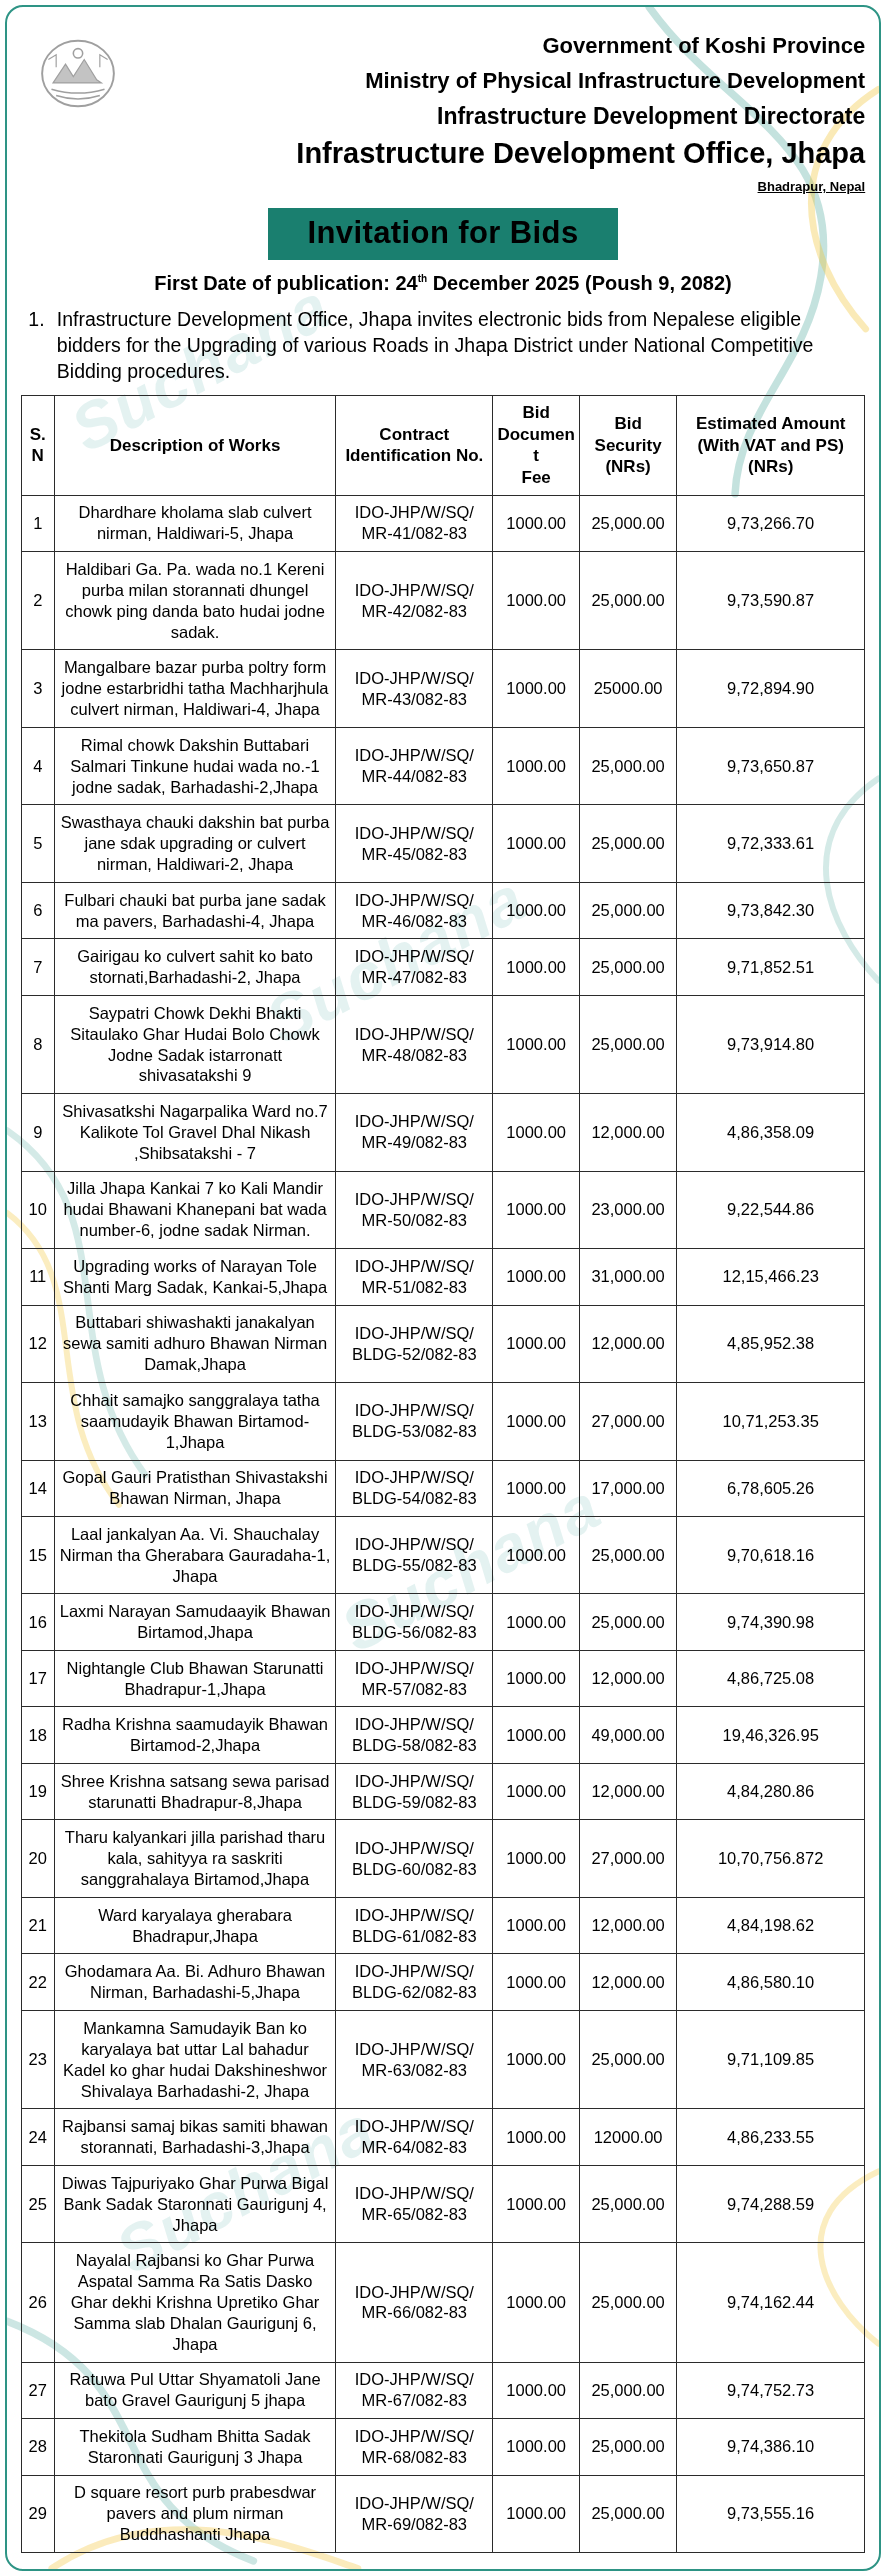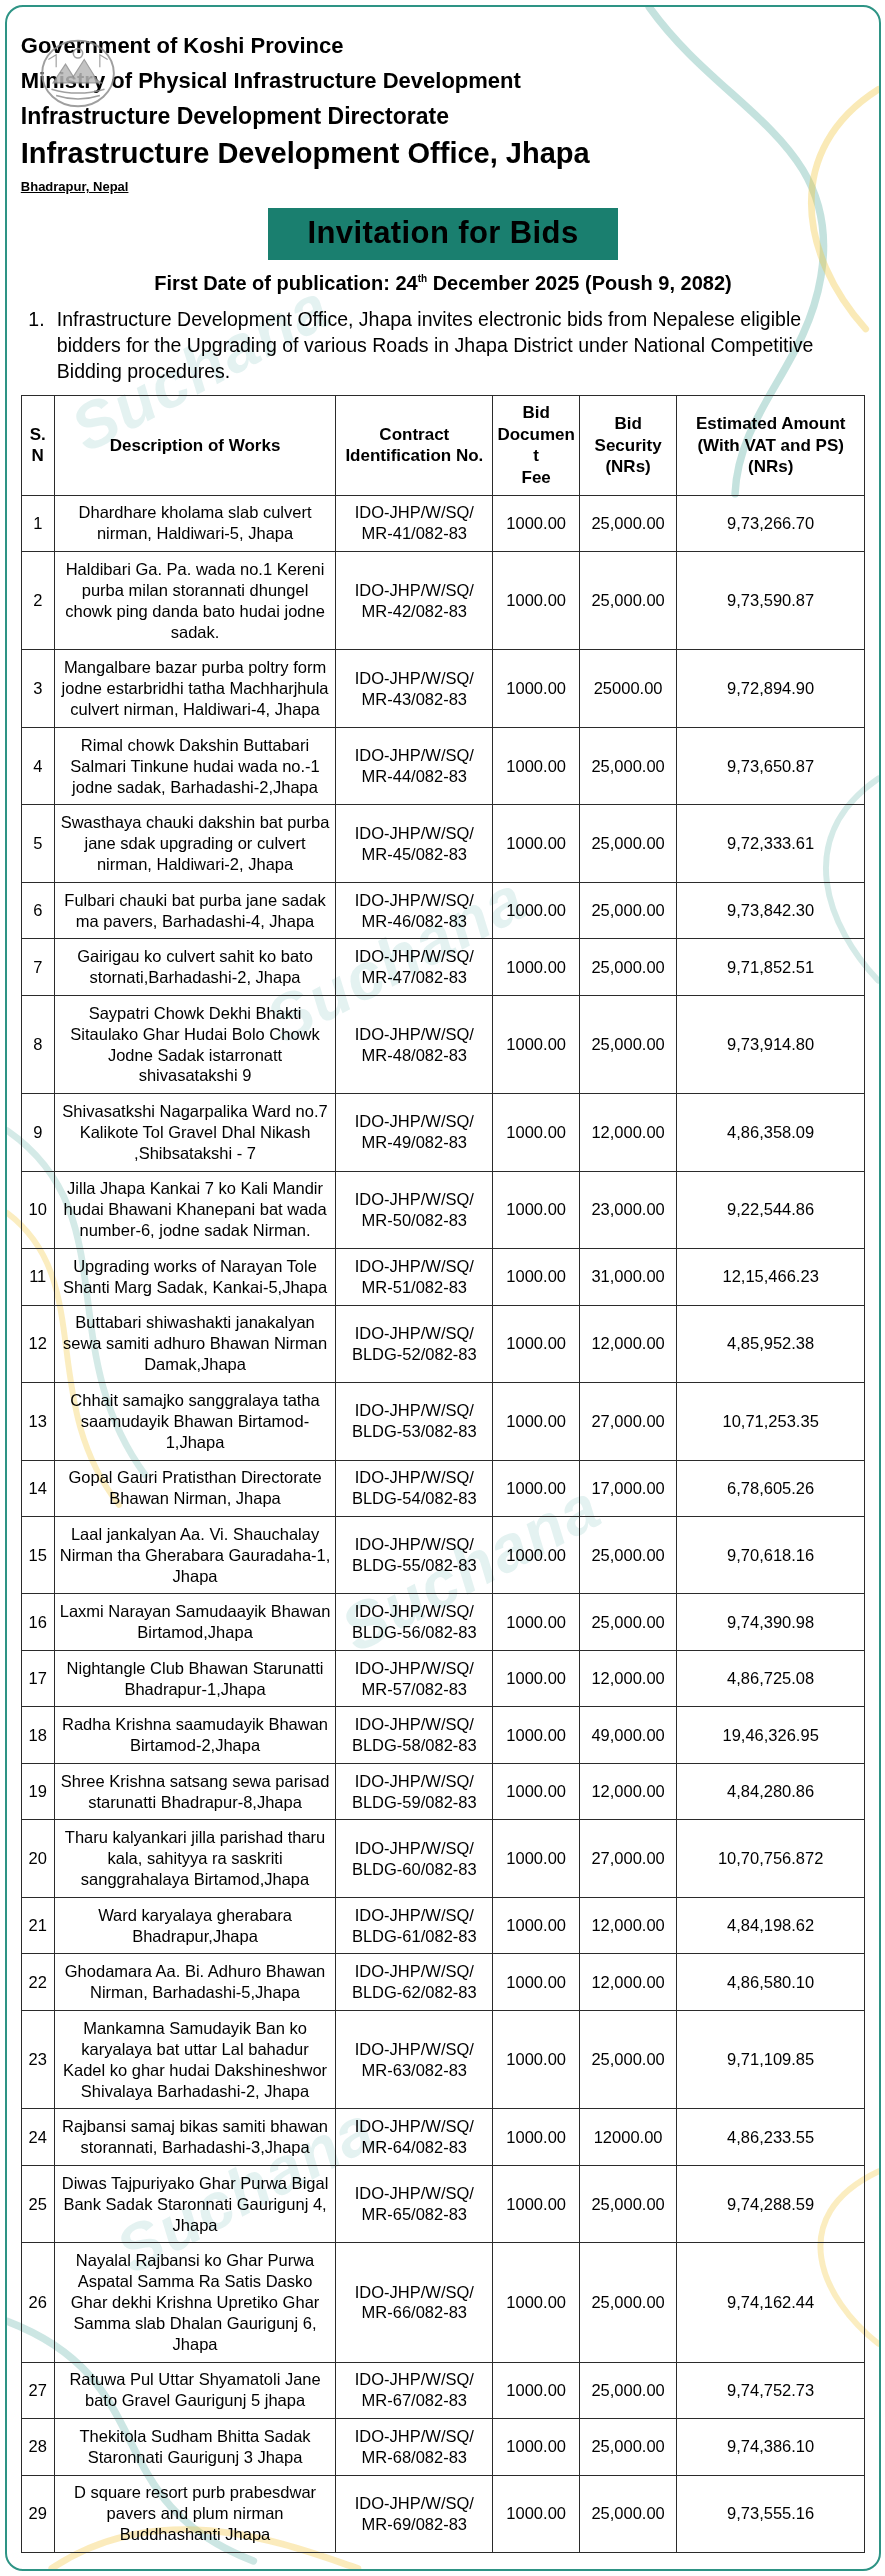--- a/index.html
+++ b/index.html
@@ -39,21 +39,21 @@
   .content {
     position: relative;
     padding: 22.5px 13.5px 7.5px 13.5px;
   }
   .emblem {
     position: absolute;
     left: 31.5px; top: 25.5px;
     width: 78px; height: 78px;
     opacity: 0.85;
   }
-  .hline { text-align: left; font-weight: bold; }
+  .hline { text-align: right; font-weight: bold; }
   .h-line1 { font-size: 22px; margin-top: 3px; }
   .h-line2 { font-size: 22px; margin-top: 9px; }
   .h-line3 { font-size: 23px; margin-top: 9px; }
   .h-line4 { font-size: 29px; margin-top: 7.5px; }
   .h-line5 { font-size: 13px; margin-top: 9px; text-decoration: underline; }
   .banner {
     width: fit-content;
     margin: 13.5px auto 12px auto;
     background: var(--banner_bg, #1a7f6f);
     color: #000000;
@@ -288,21 +288,21 @@
             <td class="c0">13</td>
             <td class="c1">Chhait samajko sanggralaya tatha saamudayik Bhawan Birtamod-1,Jhapa</td>
             <td class="c2">IDO-JHP/W/SQ/
 BLDG-53/082-83</td>
             <td class="c3">1000.00</td>
             <td class="c4">27,000.00</td>
             <td class="c5">10,71,253.35</td>
           </tr>
           <tr>
             <td class="c0">14</td>
-            <td class="c1">Gopal Gauri Pratisthan Directorate Bhawan Nirman, Jhapa</td>
+            <td class="c1">Gopal Gauri Pratisthan Shivastakshi Bhawan Nirman, Jhapa</td>
             <td class="c2">IDO-JHP/W/SQ/
 BLDG-54/082-83</td>
             <td class="c3">1000.00</td>
             <td class="c4">17,000.00</td>
             <td class="c5">6,78,605.26</td>
           </tr>
           <tr>
             <td class="c0">15</td>
             <td class="c1">Laal jankalyan Aa. Vi. Shauchalay Nirman tha Gherabara Gauradaha-1, Jhapa</td>
             <td class="c2">IDO-JHP/W/SQ/

